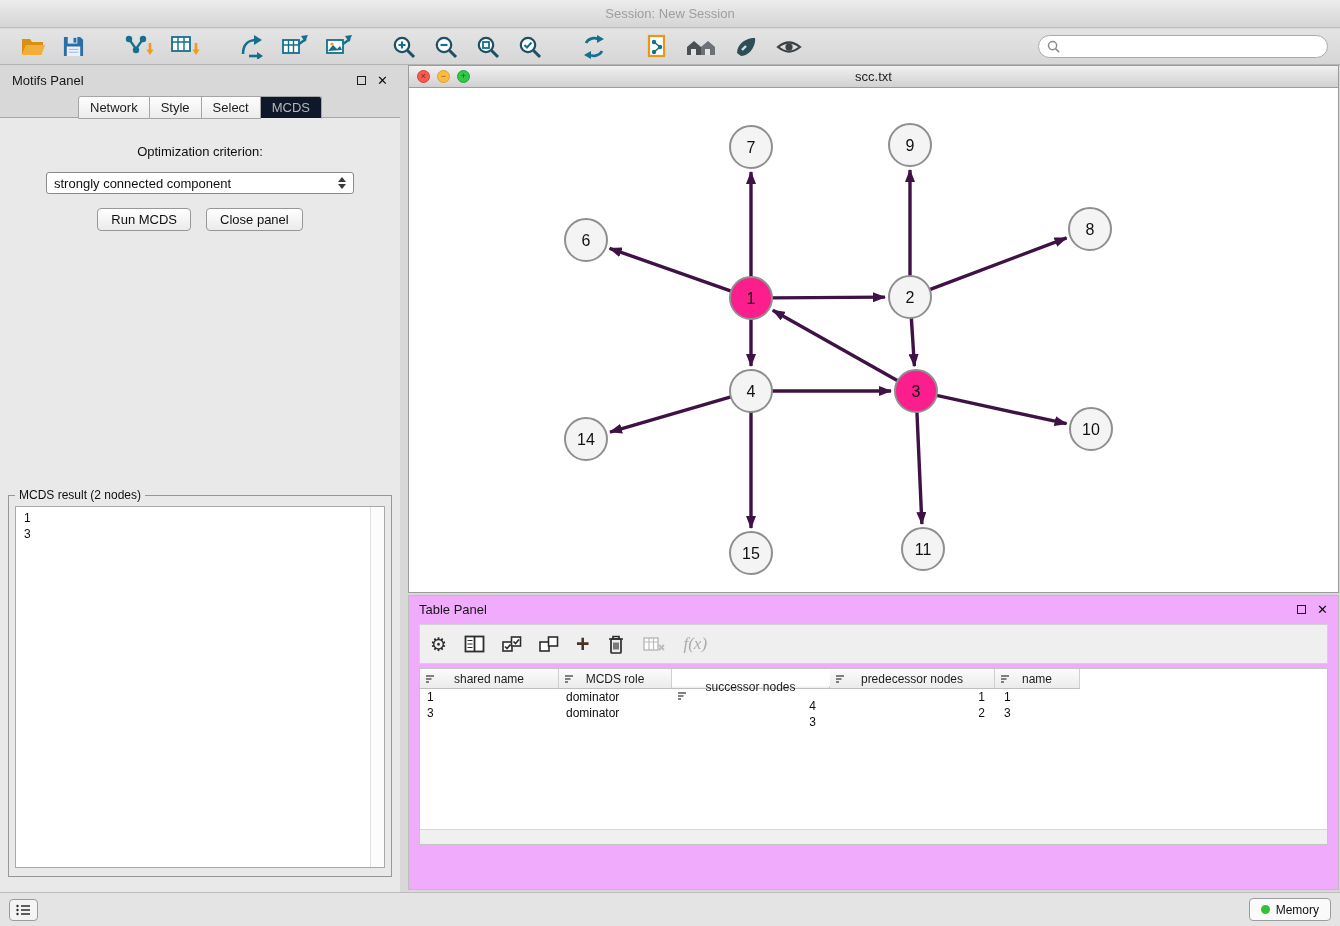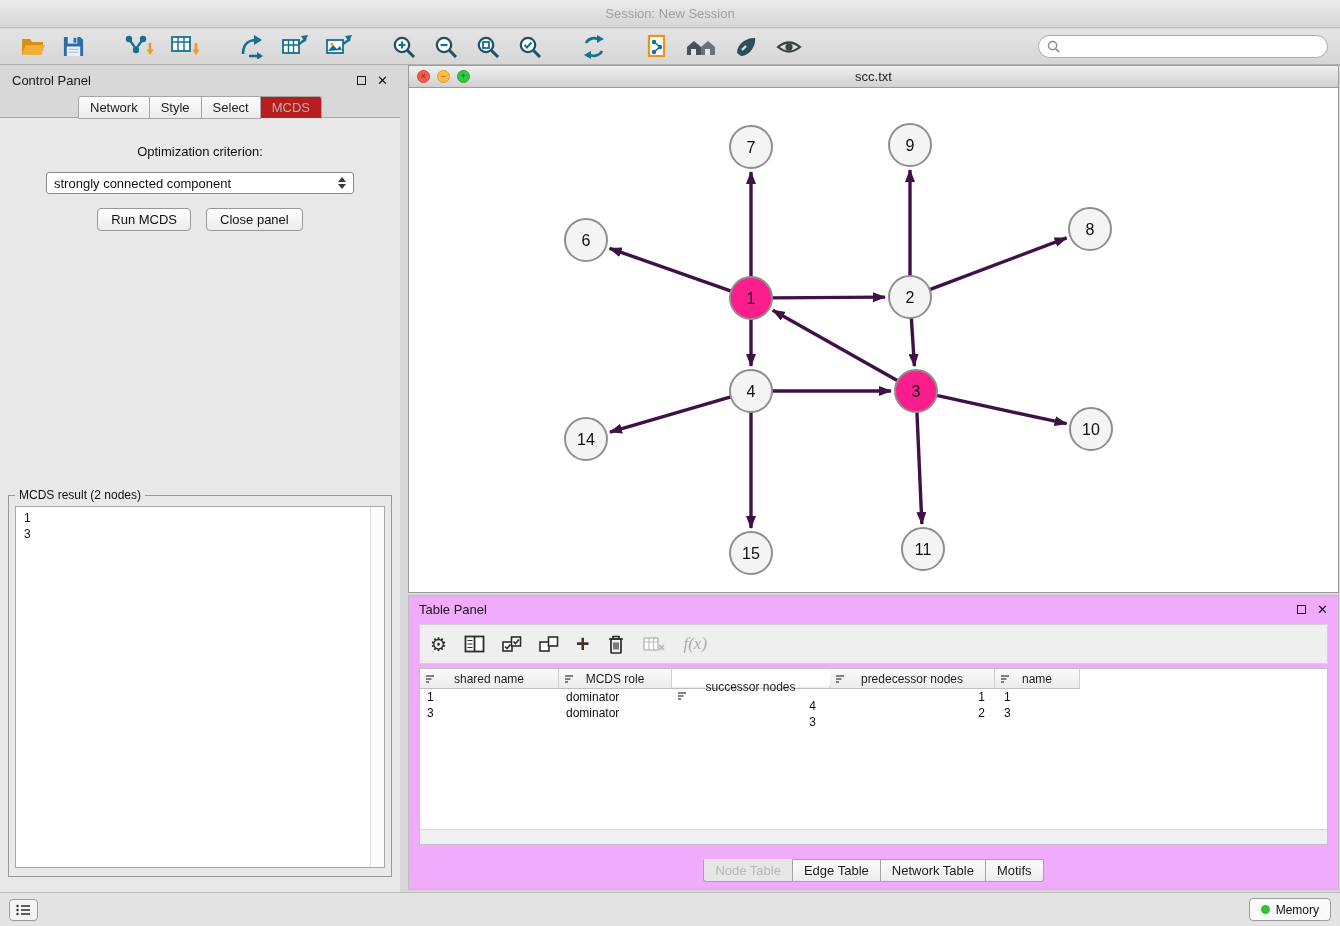--- a/index.html
+++ b/index.html
@@ -39,21 +39,21 @@
   .float-ic { width:9px; height:9px; border:1.5px solid #1d1d1d; display:inline-block; cursor:pointer; }
   .close-ic { font-size:13px; font-weight:bold; color:#0e0e0e; line-height:1; cursor:pointer; }
   .cp-tabs { position:absolute; top:31px; left:78px; display:flex; z-index:2; }
   .tab, .btab {
     padding:3px 11px; font-size:13px; color:#1c1c1c;
     background:linear-gradient(#fdfdfd,#ececec);
     border:1px solid #a5a5a5; border-left:none; cursor:pointer; white-space:nowrap;
   }
   .tab:first-child { border-left:1px solid #a5a5a5; border-top-left-radius:3px; }
   .tab:last-child { border-top-right-radius:3px; }
-  .tab.active { background:#b91c1c; color:#b6b6b6; border-bottom-color:#e9e9e9; }
+  .tab.active { background:#0f172a; color:#b6b6b6; border-bottom-color:#e9e9e9; }
   .cp-content { position:absolute; left:0; right:0; top:52px; bottom:0;
     background:#e9e9e9; border-top:1px solid #a5a5a5; }
   .opt-label { text-align:center; margin-top:26px; font-size:13px; color:#0f0f0f; }
   .dropdown {
     width:308px; margin:13px auto 0; height:22px; background:#fff;
     border:1px solid #8b8b8b; border-radius:3px; display:flex; align-items:center;
     padding:0 7px; font-size:13px; color:#111; cursor:pointer;
   }
   .chevrons { margin-left:auto; display:flex; flex-direction:column; gap:2px; }
   .chevrons i { width:0; height:0; border-left:4px solid transparent; border-right:4px solid transparent; display:block; }
@@ -264,21 +264,21 @@
     <svg width="13" height="13" viewBox="0 0 14 14">
       <circle cx="6" cy="6" r="4.4" fill="none" stroke="#8b8b8b" stroke-width="1.6"></circle>
       <path d="M9.4 9.4L13 13" stroke="#8b8b8b" stroke-width="1.8"></path>
     </svg>
     <input type="text" value="" style="">
   </div>
 </div>
 
 <div class="control-panel">
   <div class="cp-header">
-    <span>Control Panel</span>
+    <span>Motifs Panel</span>
     <span class="panel-wicons">
       <span class="float-ic"></span>
       <span class="close-ic">✕</span>
     </span>
   </div>
   <div class="cp-tabs">
     <div class="tab">Network</div>
     <div class="tab">Style</div>
     <div class="tab">Select</div>
     <div class="tab active">MCDS</div>
@@ -482,26 +482,20 @@
     </div>
     <div class="trow">
       <div class="td c0">3</div>
       <div class="td c1">dominator</div>
       <div class="td c2">3</div>
       <div class="td c3">2</div>
       <div class="td c4">3</div>
     </div>
     <div class="tp-hscroll"></div>
   </div>
-  <div class="tp-tabs">
-    <div class="btab active">Node Table</div>
-    <div class="btab">Edge Table</div>
-    <div class="btab">Network Table</div>
-    <div class="btab">Motifs</div>
-  </div>
 </div>
 
 <div class="statusbar">
   <button class="menu-btn">
     <svg width="15" height="12" viewBox="0 0 15 12">
       <circle cx="1.5" cy="2" r="1.2" fill="#2d2d2d"></circle>
       <circle cx="1.5" cy="6" r="1.2" fill="#2d2d2d"></circle>
       <circle cx="1.5" cy="10" r="1.2" fill="#2d2d2d"></circle>
       <path d="M5 2h9M5 6h9M5 10h9" stroke="#2d2d2d" stroke-width="1.5"></path>
     </svg>

